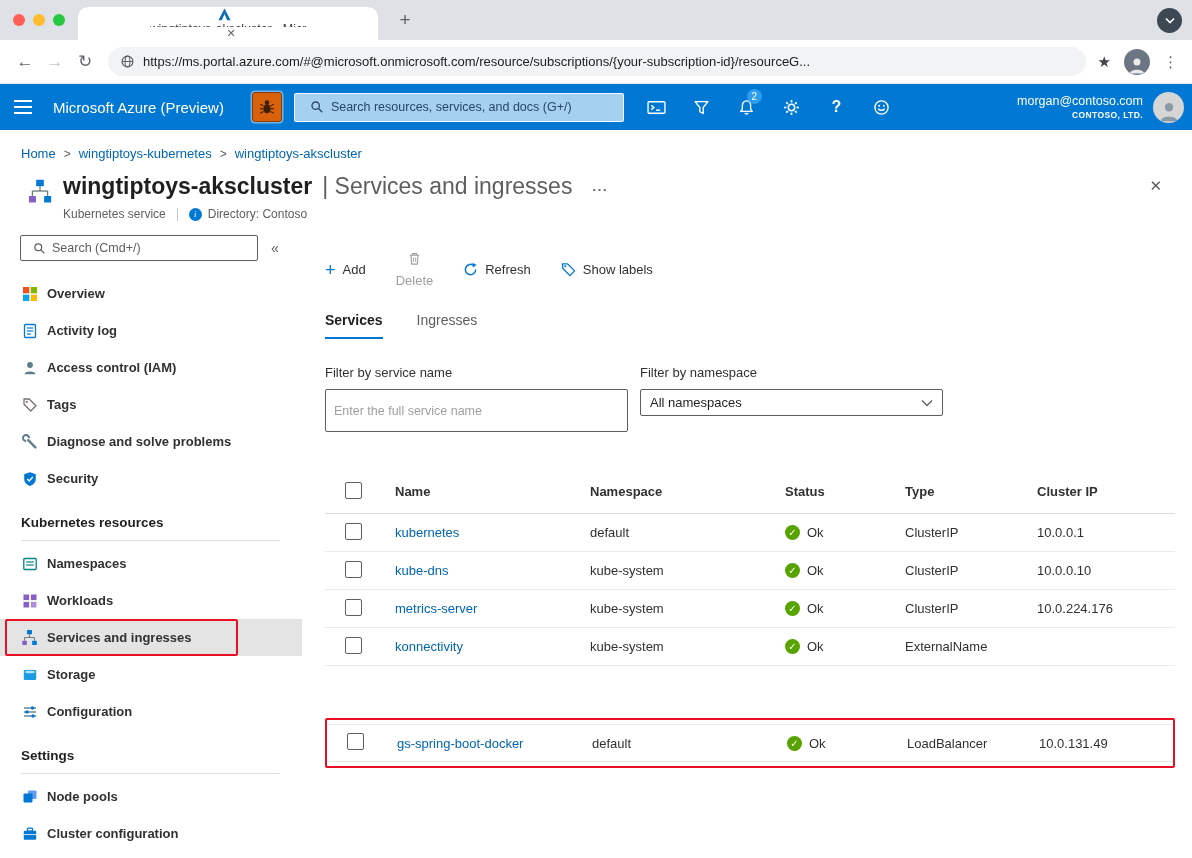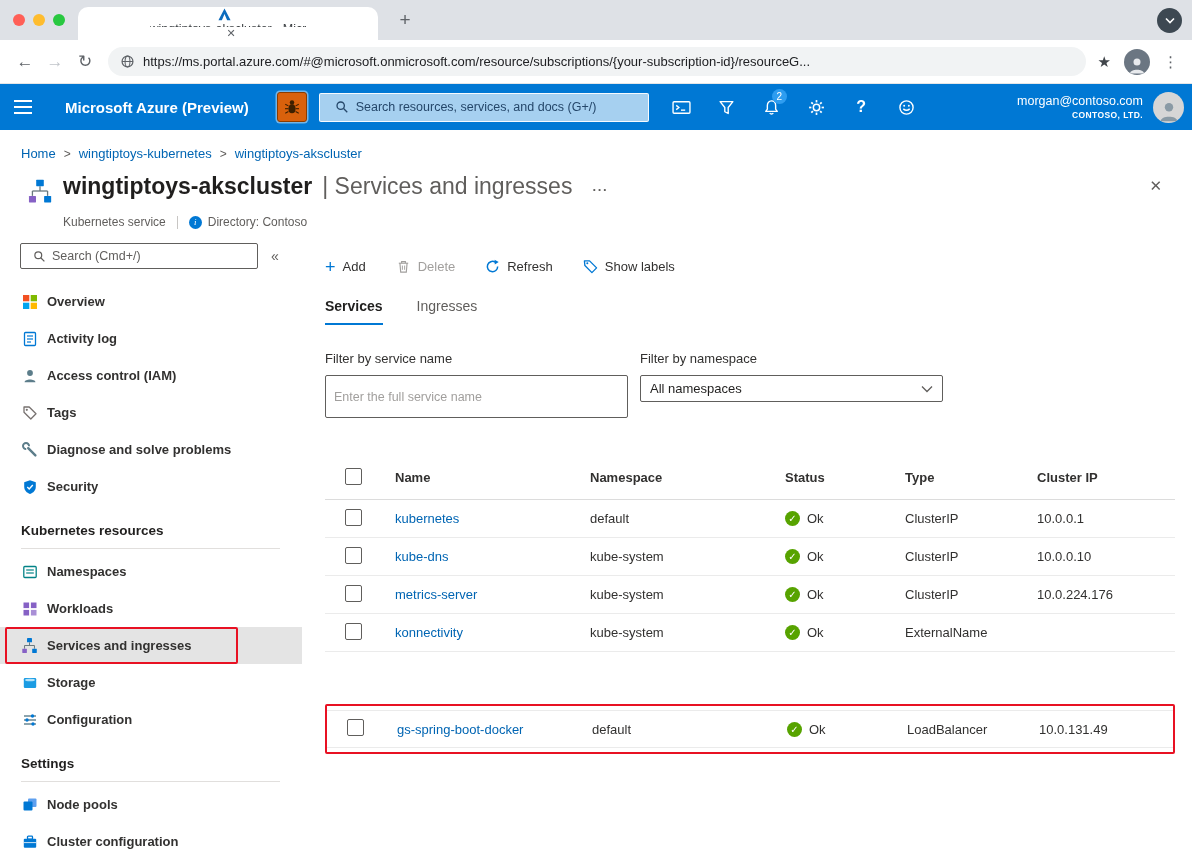--- a/index.html
+++ b/index.html
@@ -30,21 +30,21 @@
   .star { font-size:15px; color:#41464b; cursor:pointer; }
   .addr-avatar { width:26px; height:26px; border-radius:50%; background:#6b7682; overflow:hidden;
     display:flex; align-items:flex-end; justify-content:center; cursor:pointer; }
   .dots { font-size:15px; color:#5f6368; cursor:pointer; }
 
   
   .topbar { height:46px; background:#0078d4; display:flex; align-items:center; color:#fff; }
   .hamburger { width:46px; height:46px; display:flex; flex-direction:column; gap:4px;
     align-items:center; justify-content:center; cursor:pointer; }
   .hamburger span { width:18px; height:2px; background:#fff; }
-  .brand { font-size:15px; font-weight:700; margin-left:19px; white-space:nowrap; cursor:pointer; }
+  .brand { font-size:15px; font-weight:400; margin-left:7px; white-space:nowrap; cursor:pointer; }
   .bug-btn { width:30px; height:30px; background:#d9610c; border:1px solid #8a3c00; border-radius:3px;
     margin-left:28px; flex:none; display:flex; align-items:center; justify-content:center;
     box-shadow:0 0 0 1.5px rgba(255,255,255,.45); cursor:pointer; }
   .tb-search { width:330px; height:29px; margin-left:12px; background:rgba(255,255,255,.65);
     border:1px solid rgba(255,255,255,.9); border-radius:2px; display:flex; align-items:center;
     padding:0 8px; color:#25476a; cursor:text; }
   .tb-search span { font-size:12.5px; margin-left:7px; white-space:nowrap; }
   .tb-icons { display:flex; align-items:center; margin-left:10px; }
   .tb-ic { width:45px; height:46px; display:flex; align-items:center; justify-content:center; position:relative; cursor:pointer; }
   .badge { position:absolute; top:5px; right:7px; min-width:15px; height:15px; border-radius:8px;
@@ -62,21 +62,21 @@
   .crumb-sep { color:#605e5c; margin:0 8px; font-size:12px; }
 
   .page-head { position:relative; padding:12px 0 0 27px; display:flex; }
   .ph-icon { flex:none; margin-top:5px; }
   .ph-text { margin-left:10px; }
   .ph-title-row { display:flex; align-items:baseline; }
   .ph-title { font-size:23px; font-weight:700; color:#201f1e; }
   .ph-suffix { font-size:23px; color:#605e5c; margin-left:10px; font-weight:400; }
   .ph-more { color:#605e5c; margin-left:20px; font-size:13px; font-weight:700; letter-spacing:1px; cursor:pointer; }
   .ph-close { position:absolute; right:30px; top:16px; font-size:15px; color:#605e5c; cursor:pointer; }
-  .ph-sub { display:flex; align-items:center; margin-top:15px; font-size:12px; color:#605e5c; }
+  .ph-sub { display:flex; align-items:center; margin-top:7px; font-size:12px; color:#605e5c; }
   .vdiv { width:1px; height:13px; background:#c8c6c4; margin:0 11px; }
   .info-dot { width:13px; height:13px; border-radius:50%; background:#0078d4; color:#fff; font-size:9px;
     font-style:italic; font-family:"Liberation Serif",serif; display:flex; align-items:center;
     justify-content:center; margin-right:6px; }
 
   
   .pbody { display:flex; margin-top:14px; }
   .sidebar { width:302px; flex:none; }
   .side-search-row { display:flex; align-items:center; padding-left:20px; }
   .side-search { width:238px; height:26px; border:1px solid #605e5c; border-radius:2px;
@@ -90,21 +90,21 @@
   .si-icon { width:17px; height:17px; flex:none; display:flex; align-items:center; justify-content:center; }
   .red-box-side { position:absolute; left:5px; top:0; width:233px; height:37px;
     border:2px solid #e81123; border-radius:2px; pointer-events:none; }
   .side-section { margin:12px 22px 4px 21px; padding:6px 0 10px 0; font-size:13.5px; font-weight:700;
     color:#201f1e; border-bottom:1px solid #e1dfdd; }
 
   
   .main { flex:1; position:relative; padding-left:23px; }
   .cmd-bar { display:flex; align-items:center; gap:30px; margin-top:16px; font-size:13px; color:#323130; }
   .cmd { display:flex; align-items:center; gap:7px; cursor:pointer; }
-  .cmd.disabled { color:#a19f9d; cursor:default; }
+  .cmd.disabled { color:#a19f9d; cursor:default;flex-direction:column; }
   .plus-glyph { color:#0078d4; font-size:18px; line-height:14px; }
   .tabs-row { display:flex; gap:34px; margin-top:24px; font-size:14px; }
   .tab-item { padding-bottom:9px; color:#605e5c; cursor:pointer; }
   .tab-item.active { color:#201f1e; font-weight:700; border-bottom:2px solid #0078d4; }
   .filters { display:flex; gap:12px; margin-top:26px; }
   .filter { width:303px; }
   .filter label { font-size:13px; color:#323130; display:block; margin-bottom:9px; }
   .filter input { width:100%; height:43px; border:1px solid #605e5c; border-radius:2px; padding:0 8px;
     font-size:12.5px; font-family:inherit; color:#323130; outline:none; }
   .filter input::placeholder { color:#a19f9d; }

